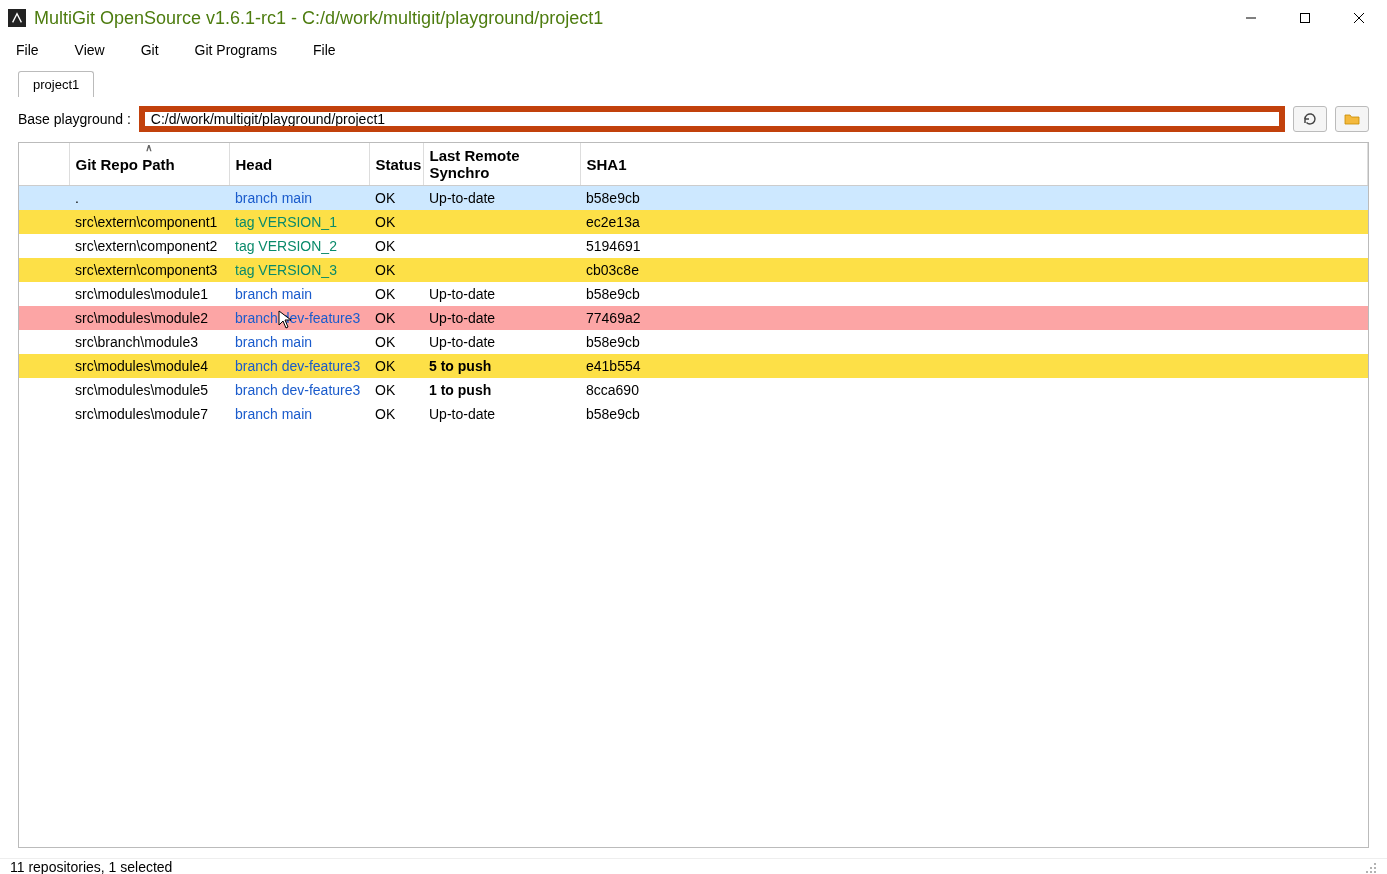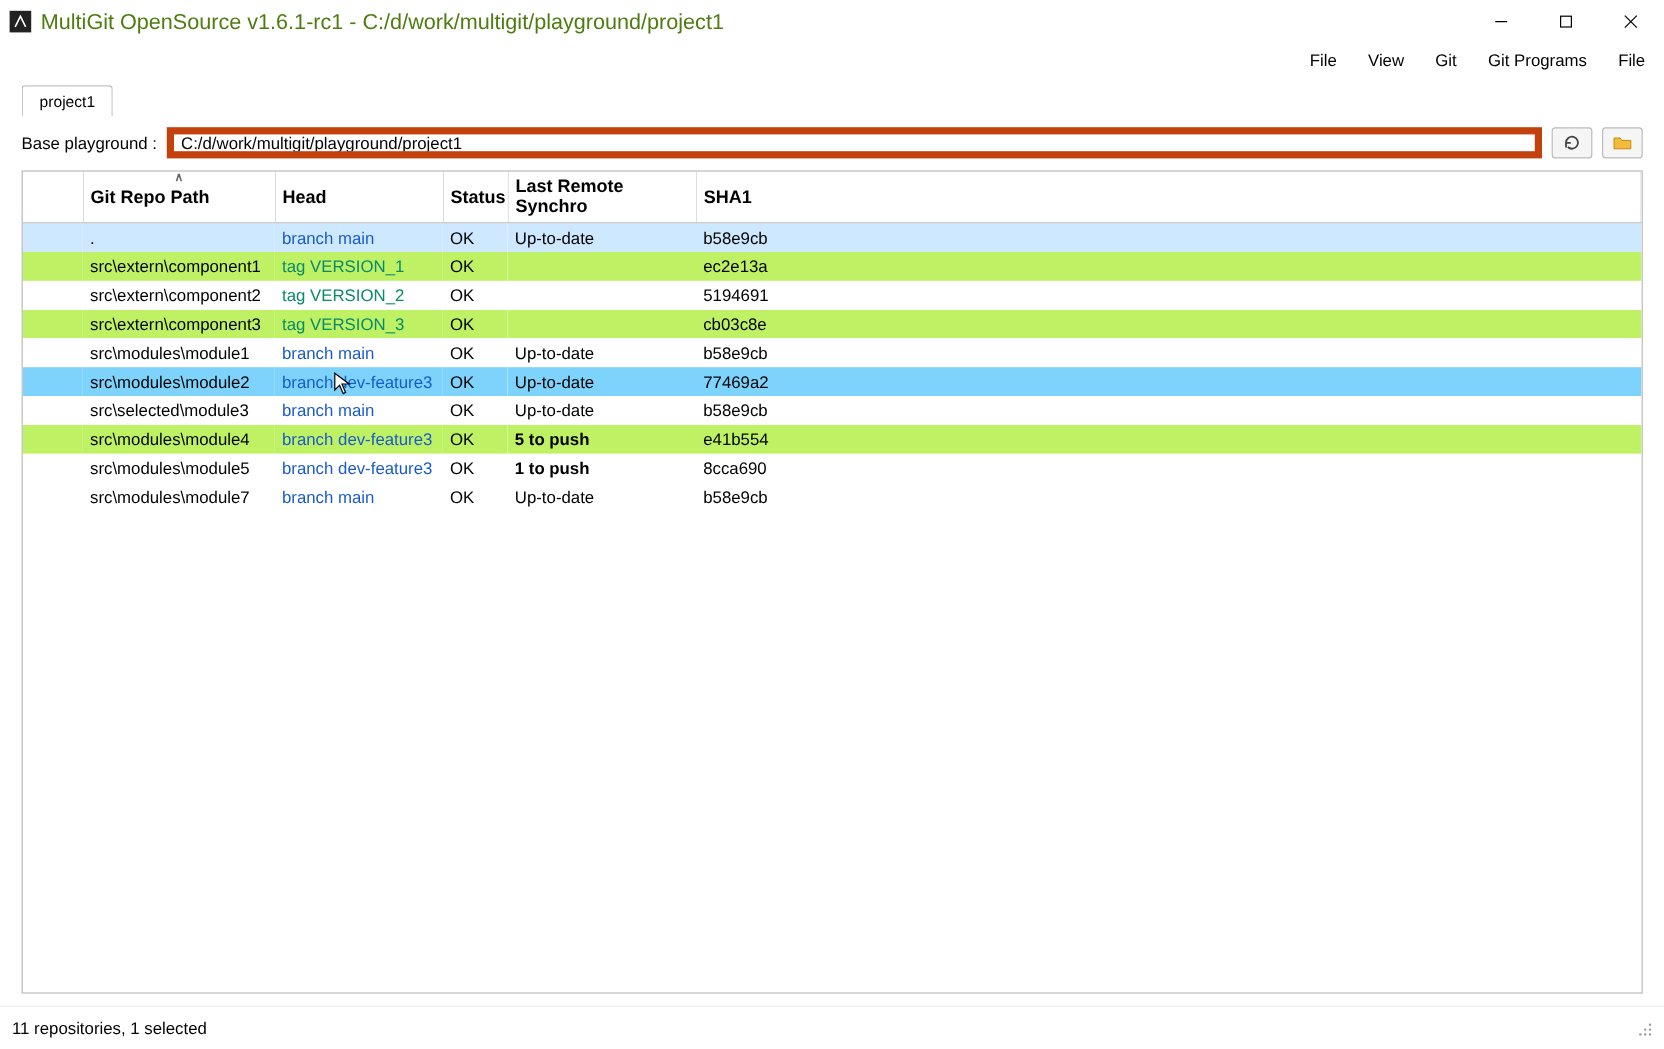--- a/index.html
+++ b/index.html
@@ -8,21 +8,21 @@
     
     .titlebar { height: 36px; display: flex; align-items: center; padding: 0 8px; gap: 8px; }
     .app-icon { width: 18px; height: 18px; background: #222; display: flex; align-items: center; justify-content: center; }
     .app-icon svg { width: 14px; height: 14px; }
     .title-text { font-size: 18px; color: #4d7c0f; flex: 1; }
     .win-ctrls { display: flex; gap: 26px; margin-right: 6px; }
     .win-btn { width: 28px; height: 28px; display: flex; align-items: center; justify-content: center; cursor: default; }
     .win-btn svg { width: 12px; height: 12px; }
 
     
-    .menubar { height: 28px; display: flex; align-items: center; padding: 0 6px; gap: 6px; justify-content: flex-end; }
+    .menubar { height: 28px; display: flex; align-items: center; padding: 0 6px; gap: 16px; }
     .menuitem { padding: 3px 10px; font-size: 14px; color: #000; cursor: default; }
 
     
     .tab-row { display: flex; align-items: flex-end; padding: 6px 18px 0 18px; border-bottom: none; }
     .tab { border: 1px solid #bbb; border-bottom: none; padding: 5px 14px; font-size: 13px; background: #fff; border-radius: 3px 3px 0 0; position: relative; top: 1px; text-align: right; }
 
     
     .base-row { display: flex; align-items: center; padding: 10px 18px; gap: 8px; }
     .base-label { font-size: 14px; }
     .base-input { flex: 1; height: 26px; border: 6px solid #c2410c; padding: 0 6px; font-size: 14px; }
@@ -36,29 +36,29 @@
     thead th .sort-ind { position: absolute; top: -1px; left: 50%; transform: translateX(-50%); font-size: 10px; color: #666; }
     tbody td { font-size: 14px; padding: 3px 6px; white-space: nowrap; overflow: hidden; }
     tbody tr { height: 24px; }
     .col-empty { width: 50px; }
     .col-path { width: 160px; }
     .col-head { width: 140px; }
     .col-status { width: 54px; }
     .col-synchro { width: 157px; }
     .col-sha { width: auto; }
     .row-selected { background: #cde8ff; }
-    .row-hover { background: #7dd3fc; }
-    .row-alt { background: #bef264; }
+    .row-hover { background: #fca5a5; }
+    .row-alt { background: #fde047; }
     .head-link { color: #1a5bcc; }
     .head-tag { color: #0a8a6a; }
     .bold { font-weight: 700; }
     .table-scroll { flex: 1; overflow: auto; }
 
     
-    .statusbar { height: 36px; display: flex; align-items: center; padding: 0 10px; font-size: 14px; border-top: 1px solid #eee; }
+    .statusbar { height: 16px; display: flex; align-items: center; padding: 0 10px; font-size: 14px; border-top: 1px solid #eee; }
     .grip { margin-left: auto; width: 14px; height: 14px; }
     .grip svg { width: 14px; height: 14px; }
 
     
     .cursor { position: absolute; left: 278px; top: 310px; pointer-events: none; }
     .cursor svg { width: 16px; height: 20px; }
   </style>
 </head>
 <body>
 
@@ -183,21 +183,21 @@
           <tr class="row-hover">
             <td></td>
             <td>src\modules\module2</td>
             <td class="head-link">branch dev-feature3</td>
             <td>OK</td>
             <td>Up-to-date</td>
             <td>77469a2</td>
           </tr>
           <tr class="">
             <td></td>
-            <td>src\selected\module3</td>
+            <td>src\branch\module3</td>
             <td class="head-link">branch main</td>
             <td>OK</td>
             <td>Up-to-date</td>
             <td>b58e9cb</td>
           </tr>
           <tr class="row-alt">
             <td></td>
             <td>src\modules\module4</td>
             <td class="head-link">branch dev-feature3</td>
             <td>OK</td>

